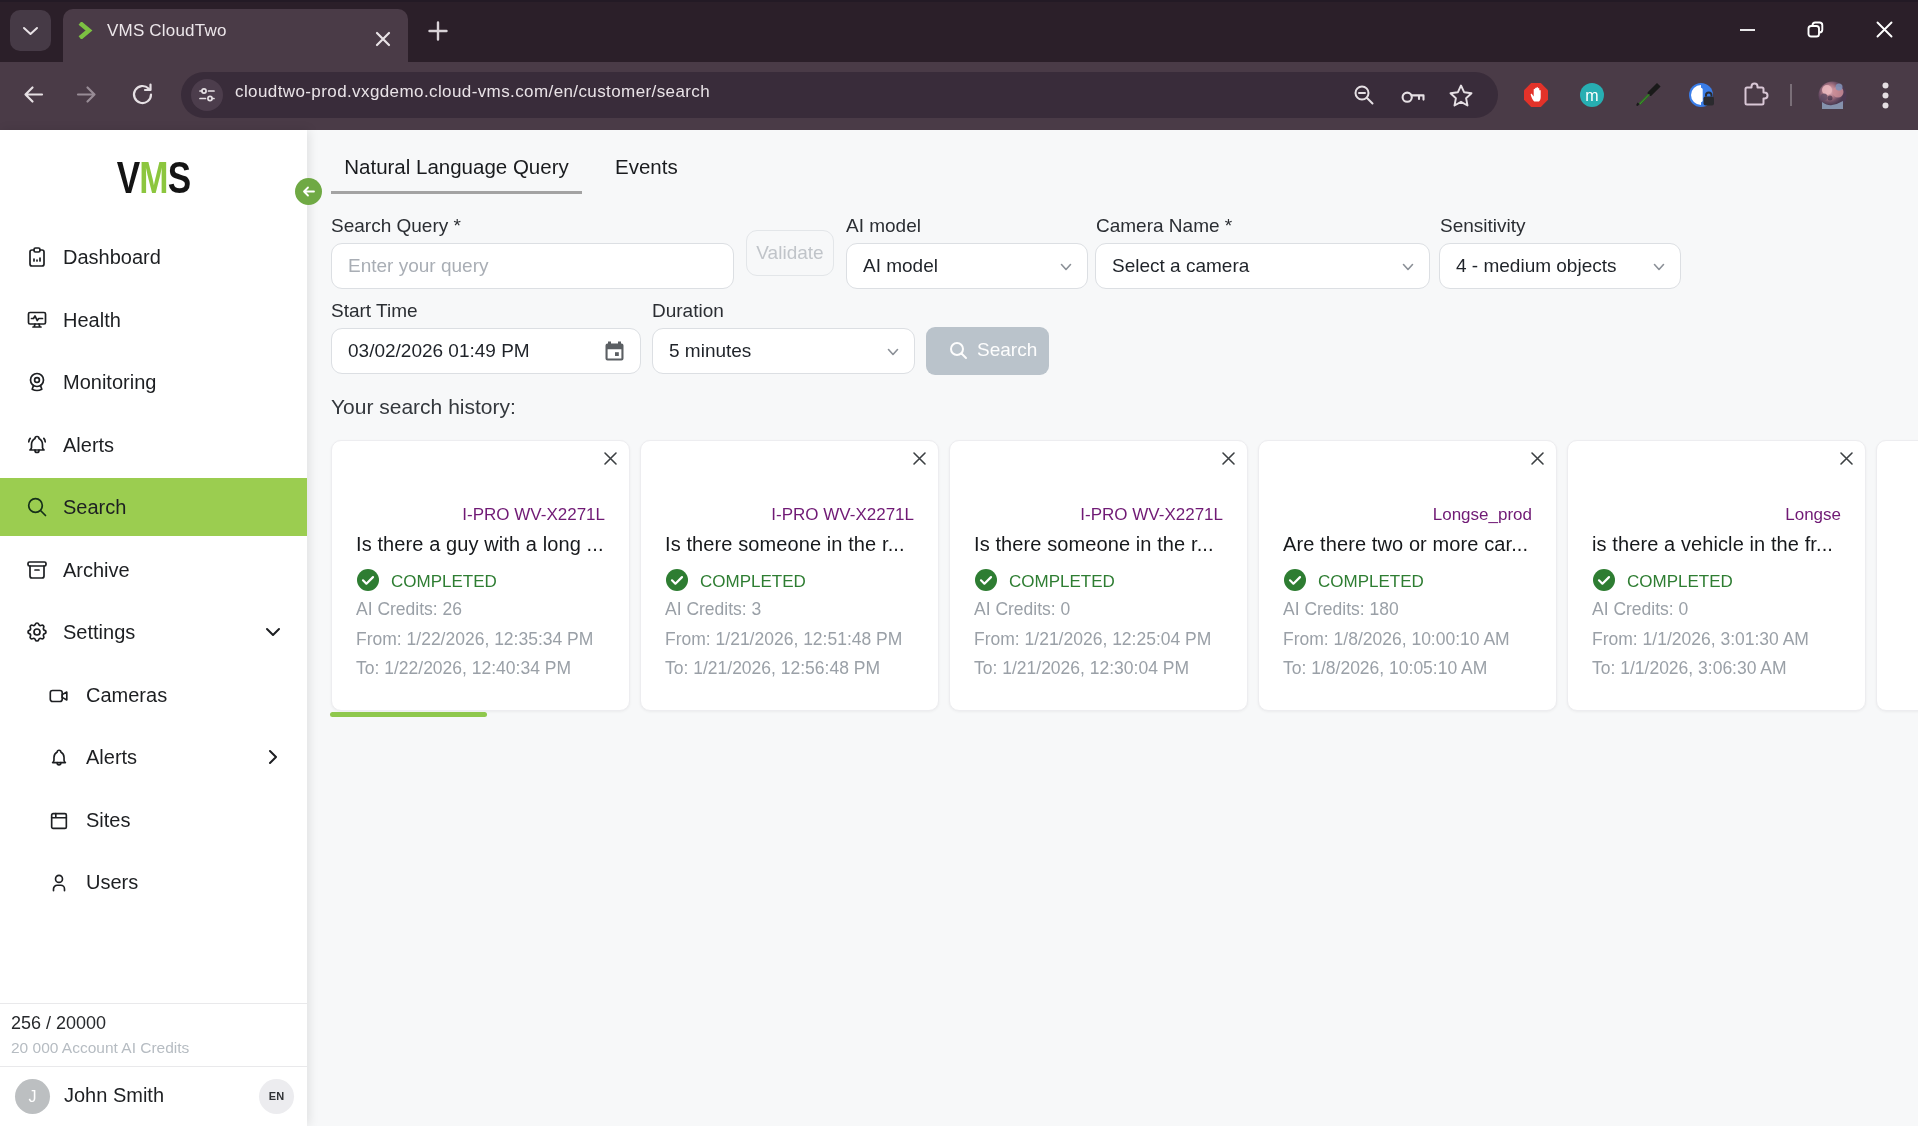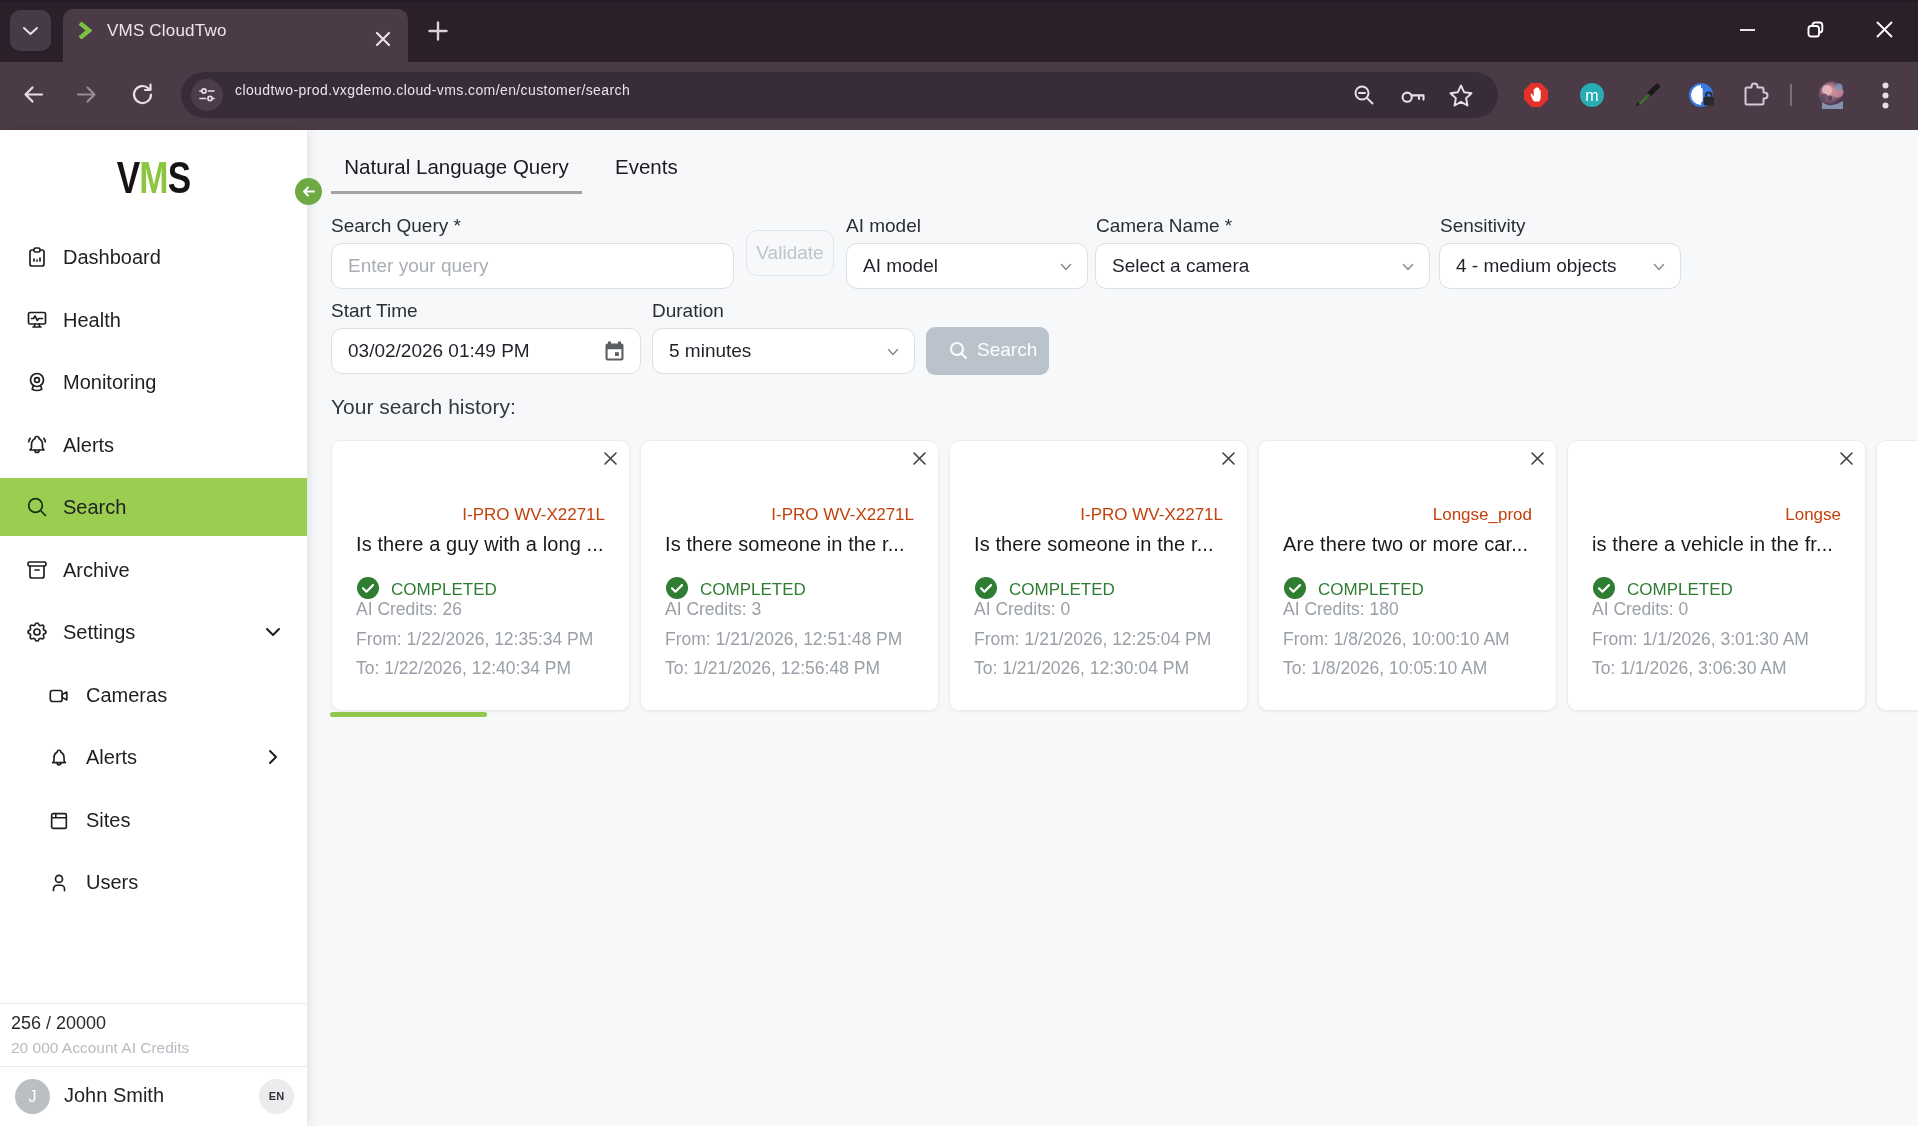--- a/index.html
+++ b/index.html
@@ -15,21 +15,21 @@
 .tab .fav { position:absolute; left:14px; top:13px; }
 .tab .title { position:absolute; left:44px; top:12px; font-size:17px; color:#ece6ea; letter-spacing:.2px; }
 .tab .tclose { position:absolute; left:308px; top:18px; width:24px; height:24px; }
 .newtab { position:absolute; left:426px; top:19px; width:24px; height:24px; }
 .wincontrols { position:absolute; right:0; top:0; height:60px; }
 .wc { position:absolute; top:21px; width:17px; height:17px; }
 .toolbar { position:absolute; left:0; top:62px; width:1918px; height:68px; background:#4a3b47; }
 .navbtn { position:absolute; top:19px; }
 .urlpill { position:absolute; left:181px; top:10px; width:1317px; height:46px; border-radius:23px; background:#392c3a; }
 .siteinfo { position:absolute; left:10px; top:7px; width:32px; height:32px; border-radius:16px; background:#4c3d4c; }
-.urltext { position:absolute; left:54px; top:10px; font-size:14px; color:#e9e3e7; letter-spacing:.4px; }
+.urltext { position:absolute; left:54px; top:10px; font-size:17px; color:#e9e3e7; letter-spacing:.4px; }
 .pillicon { position:absolute; top:10px; }
 .extrow { position:absolute; top:19px; }
 .kebab { position:absolute; left:1882px; top:20px; width:6px; height:26px; }
 
 
 .app { position:absolute; left:0; top:130px; width:1918px; height:996px; background:#f7f8f9; }
 .sidebar { position:absolute; left:0; top:0; width:307px; height:996px; background:#ffffff; box-shadow:2px 0 10px rgba(0,0,0,0.10); }
 .logo { position:absolute; left:0; top:22px; width:307px; text-align:center; font-size:45px; font-weight:bold; color:#141414; letter-spacing:-1px; transform:scaleX(.78); transform-origin:50% 50%; }
 .logo .g { color:#8cc63e; }
 .collapse { position:absolute; left:295px; top:48px; width:27px; height:27px; border-radius:50%; background:#6fa944; z-index:5; }
@@ -62,23 +62,23 @@
 .ffield .ph { color:#a9aeb5; }
 .ffield .dd { position:absolute; right:14px; top:16px; width:14px; height:14px; }
 .btn-validate { position:absolute; left:439px; top:100px; width:88px; height:46px; border:1px solid #e3e6e9; border-radius:11px; background:transparent; color:#c0c4c9; font-size:19px; text-align:center; line-height:44px; }
 .btn-search { position:absolute; left:619px; top:197px; width:123px; height:48px; background:#bac3cb; border-radius:9px; color:#fdfdfd; font-size:19px; }
 .btn-search span { position:absolute; left:51px; top:12px; }
 .btn-search svg { position:absolute; left:22px; top:13px; }
 .histtitle { position:absolute; left:24px; top:265px; font-size:21px; color:#34383d; }
 .cards { position:absolute; left:24px; top:310px; }
 .card { position:absolute; top:0; width:299px; height:271px; background:#fff; border:1px solid #ededf0; border-radius:10px; box-shadow:0 1px 3px rgba(0,0,0,0.05); }
 .card .x { position:absolute; right:8px; top:7px; width:21px; height:21px; }
-.card .cam { position:absolute; right:24px; top:64px; font-size:17px; color:#c2410c;margin-left:14px; }
+.card .cam { position:absolute; right:24px; top:64px; font-size:17px; color:#701a75;margin-left:14px; }
 .card .qry { position:absolute; left:24px; top:92px; font-size:20px; color:#17191c; white-space:nowrap; letter-spacing:.1px; }
-.card .stat { position:absolute; left:25px; top:136px; }
+.card .stat { position:absolute; left:25px; top:128px; }
 .card .stat .txt { position:absolute; left:34px; top:3px; font-size:17px; color:#2e7d32; letter-spacing:0; }
 .card .g1 { position:absolute; left:24px; top:158px; font-size:17.5px; color:#9aa0a7; }
 .card .g2 { position:absolute; left:24px; top:188px; font-size:17.5px; color:#9aa0a7; }
 .card .g3 { position:absolute; left:24px; top:217px; font-size:17.5px; color:#9aa0a7; }
 .hscroll { position:absolute; left:23px; top:582px; width:157px; height:5px; border-radius:3px; background:#8fc84d; }
 </style>
 </head>
 <body>
 <div class="chrome" id="chrome">
   <div class="topstrip"></div>

